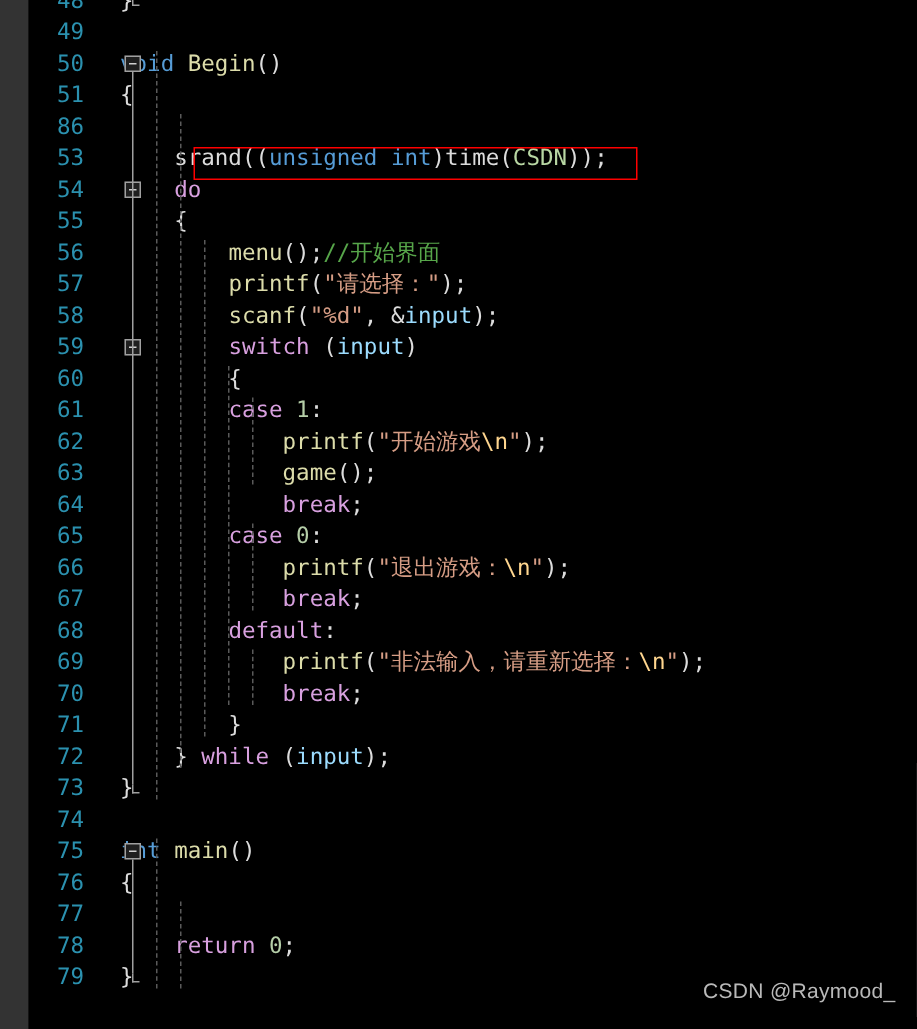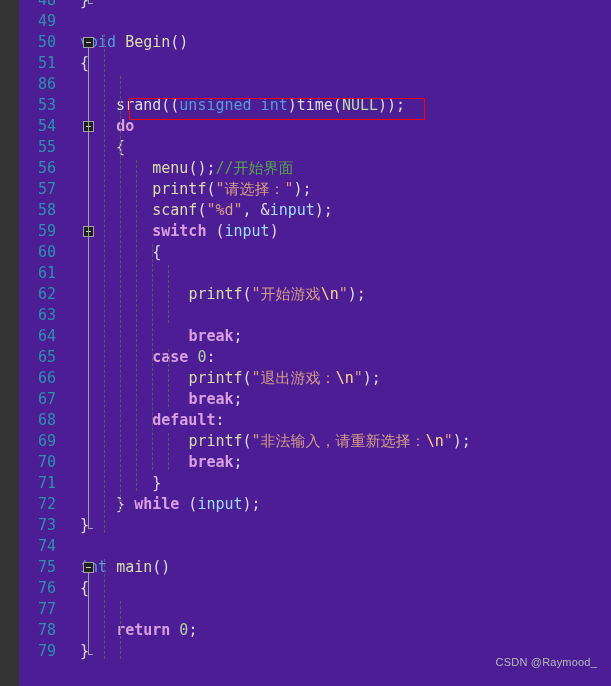--- a/index.html
+++ b/index.html
@@ -22,21 +22,21 @@
     left: 0; top: 0;
     width: 19px; height: 686px;
     background: #333333;
   }
 
   
   #code-surface {
     position: absolute;
     left: 19px; top: 0;
     width: 592px; height: 686px;
-    background: #4c1d95;
+    background: #000000;
   }
 
   .line {
     position: absolute;
     left: 0;
     width: 592px;
     height: 21px;
     white-space: pre;
     font-size: 15px;
     line-height: 21px;
@@ -56,21 +56,21 @@
     position: absolute;
     left: 61px;
     white-space: pre;
     font-size: 15px;
     line-height: 21px;
     color: #dcdcdc;
   }
 
   
   .kw   { color: #569cd6; }   
-  .ctl  { color: #d8a0df; font-weight: bold; }   
+  .ctl  { color: #d8a0df; }   
   .fn   { color: #dcdcaa; }   
   .var  { color: #9cdcfe; }   
   .str  { color: #d69d85; }   
   .esc  { color: #ffd68f; }   
   .num  { color: #b5cea8; }   
   .cmt  { color: #57a64a; }   
   .pun  { color: #dcdcdc; }   
   .mac  { color: #b8d7a3; }   
 
   
@@ -120,50 +120,50 @@
     box-sizing: border-box;
     pointer-events: none;
   }
 
   
   #watermark {
     position: absolute;
     right: 14px;
     bottom: 18px;
     color: #b9b9b9;
-    font-size: 11px;
+    font-size: 14px;
     font-family: "Liberation Sans", sans-serif;
     letter-spacing: 0.2px;
   }
 </style>
 </head>
 <body>
 
 <div id="screen">
 
   <div id="margin-strip"></div>
 
   <div id="code-surface">
     <div id="lines-host">
         <div class="line" style="top: -10px;"><span class="lnum">48</span><span class="code"><span class="pun">}</span></span></div>
         <div class="line" style="top: 11px;"><span class="lnum">49</span><span class="code"></span></div>
         <div class="line" style="top: 32px;"><span class="lnum">50</span><span class="code"><span class="kw">void</span><span class="pun"> </span><span class="fn">Begin</span><span class="pun">()</span></span></div>
         <div class="line" style="top: 53px;"><span class="lnum">51</span><span class="code"><span class="pun">{</span></span></div>
         <div class="line" style="top: 74px;"><span class="lnum">86</span></div>
-        <div class="line" style="top: 95px;"><span class="lnum">53</span><span class="code"><span class="pun">    srand((</span><span class="kw">unsigned int</span><span class="pun">)time(</span><span class="mac">NULL</span><span class="pun">));</span></span></div>
+        <div class="line" style="top: 95px;"><span class="lnum">53</span><span class="code"><span class="pun">    srand((</span><span class="kw">unsigned int</span><span class="pun">)time(</span><span class="mac">CSDN</span><span class="pun">));</span></span></div>
         <div class="line" style="top: 116px;"><span class="lnum">54</span><span class="code"><span class="pun">    </span><span class="ctl">do</span></span></div>
         <div class="line" style="top: 137px;"><span class="lnum">55</span><span class="code"><span class="pun">    {</span></span></div>
         <div class="line" style="top: 158px;"><span class="lnum">56</span><span class="code"><span class="pun">        </span><span class="fn">menu</span><span class="pun">();</span><span class="cmt">//开始界面</span></span></div>
         <div class="line" style="top: 179px; padding-left: 12px;"><span class="lnum">57</span><span class="code"><span class="pun">        </span><span class="fn">printf</span><span class="pun">(</span><span class="str">"请选择："</span><span class="pun">);</span></span></div>
         <div class="line" style="top: 200px;"><span class="lnum">58</span><span class="code"><span class="pun">        </span><span class="fn">scanf</span><span class="pun">(</span><span class="str">"%d"</span><span class="pun">, &amp;</span><span class="var">input</span><span class="pun">);</span></span></div>
         <div class="line" style="top: 221px;"><span class="lnum">59</span><span class="code"><span class="pun">        </span><span class="ctl">switch</span><span class="pun"> (</span><span class="var">input</span><span class="pun">)</span></span></div>
         <div class="line" style="top: 242px;"><span class="lnum">60</span><span class="code"><span class="pun">        {</span></span></div>
-        <div class="line" style="top: 263px;"><span class="lnum">61</span></div>
+        <div class="line" style="top: 263px;"><span class="lnum">61</span><span class="code"><span class="pun">        </span><span class="ctl">case</span><span class="pun"> </span><span class="num">1</span><span class="pun">:</span></span></div>
         <div class="line" style="top: 284px;"><span class="lnum">62</span><span class="code"><span class="pun">            </span><span class="fn">printf</span><span class="pun">(</span><span class="str">"开始游戏</span><span class="esc">\n</span><span class="str">"</span><span class="pun">);</span></span></div>
-        <div class="line" style="top: 305px;"><span class="lnum">63</span></div>
+        <div class="line" style="top: 305px;"><span class="lnum">63</span><span class="code"><span class="pun">            </span><span class="fn">game</span><span class="pun">();</span></span></div>
         <div class="line" style="top: 326px;"><span class="lnum">64</span><span class="code"><span class="pun">            </span><span class="ctl">break</span><span class="pun">;</span></span></div>
         <div class="line" style="top: 347px;"><span class="lnum">65</span><span class="code"><span class="pun">        </span><span class="ctl">case</span><span class="pun"> </span><span class="num">0</span><span class="pun">:</span></span></div>
         <div class="line" style="top: 368px;"><span class="lnum">66</span><span class="code"><span class="pun">            </span><span class="fn">printf</span><span class="pun">(</span><span class="str">"退出游戏：</span><span class="esc">\n</span><span class="str">"</span><span class="pun">);</span></span></div>
         <div class="line" style="top: 389px;"><span class="lnum">67</span><span class="code"><span class="pun">            </span><span class="ctl">break</span><span class="pun">;</span></span></div>
         <div class="line" style="top: 410px;"><span class="lnum">68</span><span class="code"><span class="pun">        </span><span class="ctl">default</span><span class="pun">:</span></span></div>
         <div class="line" style="top: 431px;"><span class="lnum">69</span><span class="code"><span class="pun">            </span><span class="fn">printf</span><span class="pun">(</span><span class="str">"非法输入，请重新选择：</span><span class="esc">\n</span><span class="str">"</span><span class="pun">);</span></span></div>
         <div class="line" style="top: 452px;"><span class="lnum">70</span><span class="code"><span class="pun">            </span><span class="ctl">break</span><span class="pun">;</span></span></div>
         <div class="line" style="top: 473px;"><span class="lnum">71</span><span class="code"><span class="pun">        }</span></span></div>
         <div class="line" style="top: 494px;"><span class="lnum">72</span><span class="code"><span class="pun">    } </span><span class="ctl">while</span><span class="pun"> (</span><span class="var">input</span><span class="pun">);</span></span></div>
         <div class="line" style="top: 515px;"><span class="lnum">73</span><span class="code"><span class="pun">}</span></span></div>

